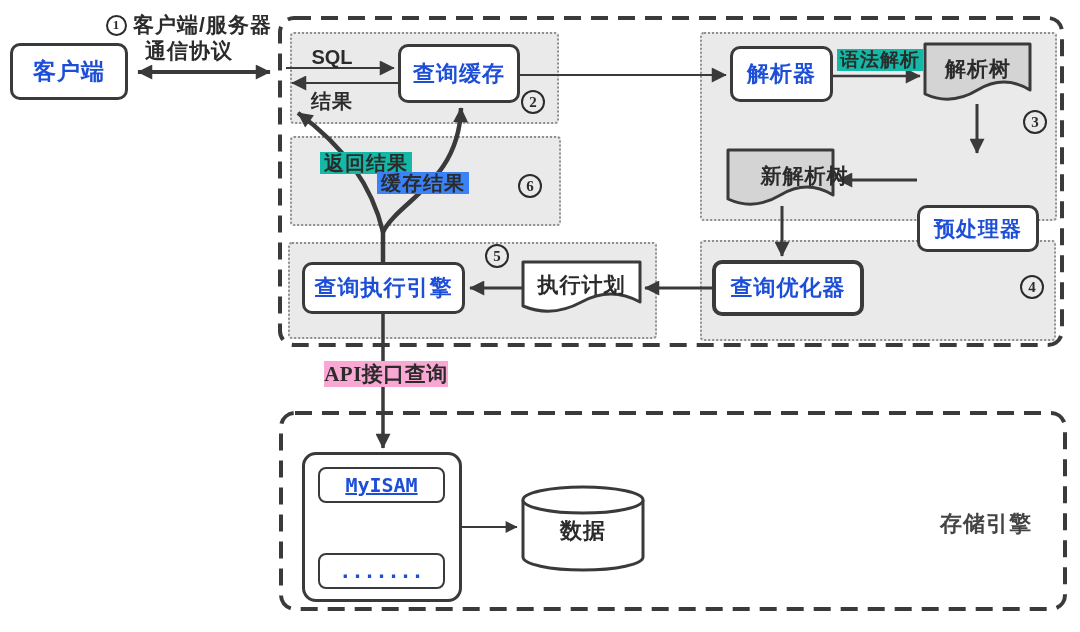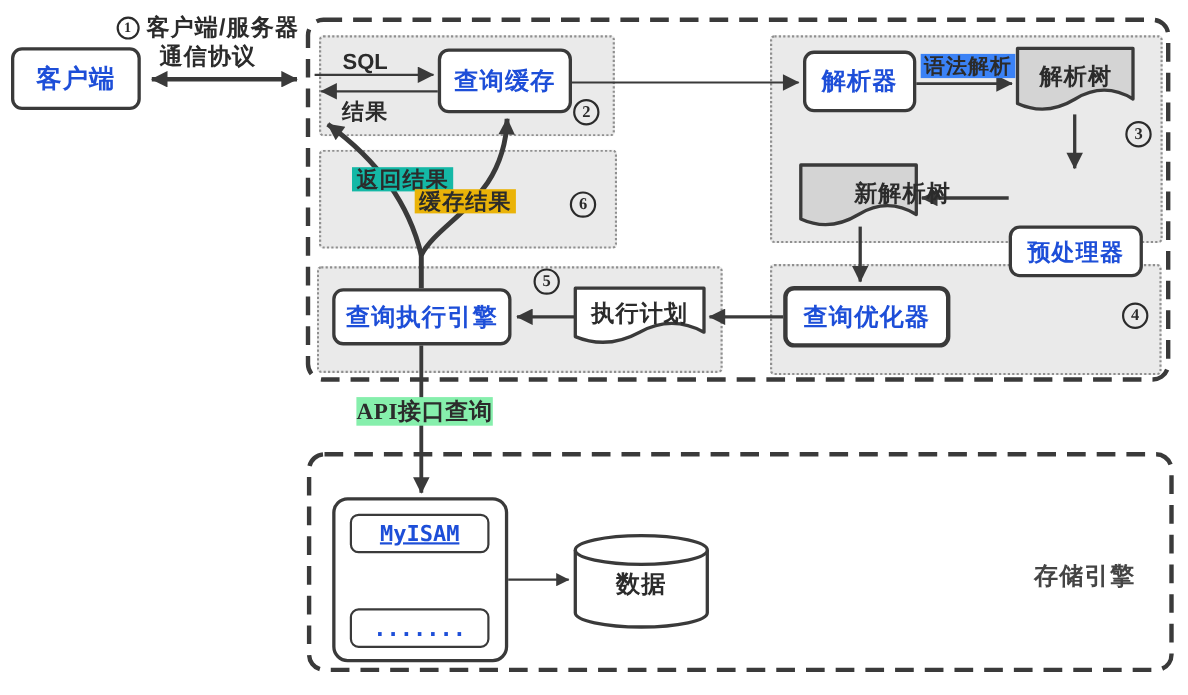--- a/index.html
+++ b/index.html
@@ -94,46 +94,46 @@
   </div>
 
   <div class="lbl" style="left:303px;top:46px;width:58px;height:22px;font-size:20px;font-weight:700;letter-spacing:0;">SQL</div>
   <div class="lbl" style="left:303px;top:90px;width:58px;height:22px;font-size:20px;">结果</div>
   <div class="box" style="left:398px;top:44px;width:122px;height:59px;border-width:3.5px;">
     <span>查询缓存</span>
   </div>
   <div class="circ" style="left:521px;top:90px;">2</div>
 
   <div class="lbl" style="left:320px;top:152px;width:92px;height:22px;font-size:20px;background:#14b8a6;">返回结果</div>
-  <div class="lbl" style="left:377px;top:172px;width:92px;height:22px;font-size:20px;background:#eab308;">缓存结果</div>
+  <div class="lbl" style="left:377px;top:172px;width:92px;height:22px;font-size:20px;background:#3b82f6;">缓存结果</div>
   <div class="circ" style="left:518px;top:174px;">6</div>
 
   <div class="box" style="left:730px;top:46px;width:103px;height:56px;">
     <span>解析器</span>
   </div>
-  <div class="lbl" style="left:837px;top:49px;width:86px;height:22px;font-size:19px;background:#3b82f6;">语法解析</div>
+  <div class="lbl" style="left:837px;top:49px;width:86px;height:22px;font-size:19px;background:#14b8a6;">语法解析</div>
   <div class="lbl" style="left:928px;top:55px;width:100px;height:28px;font-size:21px;font-weight:600;">解析树</div>
   <div class="circ" style="left:1023px;top:110px;">3</div>
   <div class="box" style="left:917px;top:157px;width:122px;height:47px;font-size:21px;margin-top:48px;">
     <span>预处理器</span>
   </div>
-  <div class="lbl" style="left:730px;top:162px;width:101px;height:28px;font-size:21px;font-weight:600;padding-left:40px;">新解析树</div>
+  <div class="lbl" style="left:714px;top:162px;width:101px;height:28px;font-size:21px;font-weight:600;padding-left:40px;">新解析树</div>
 
   <div class="box" style="left:712px;top:260px;width:152px;height:56px;border-width:4px;">
     <span>查询优化器</span>
   </div>
   <div class="circ" style="left:1020px;top:275px;">4</div>
 
   <div class="circ" style="left:485px;top:244px;">5</div>
   <div class="box" style="left:302px;top:262px;width:163px;height:52px;border-width:3.5px;">
     <span>查询执行引擎</span>
   </div>
   <div class="lbl" style="left:526px;top:272px;width:111px;height:26px;font-size:21px;font-weight:600;">执行计划</div>
 
-  <div class="lbl serif" style="left:324px;top:361px;width:124px;height:26px;font-size:21px;background:#86efac;text-align:right;">API接口查询</div>
+  <div class="lbl serif" style="left:324px;top:361px;width:124px;height:26px;font-size:21px;background:#f9a8d4;text-align:right;">API接口查询</div>
 
   <div class="box" style="left:302px;top:452px;width:160px;height:150px;border-radius:14px;background:#ffffff;"></div>
   <div class="box mono" style="left:318px;top:467px;width:127px;height:36px;border-width:2.5px;border-radius:8px;font-size:20px;text-decoration:underline;">MyISAM</div>
   <div class="box mono" style="left:318px;top:553px;width:127px;height:36px;border-width:2.5px;border-radius:8px;font-size:20px;">.......</div>
 
   <div class="lbl" style="left:553px;top:517px;width:60px;height:28px;font-size:22px;">数据</div>
 
   <div class="lbl" style="left:938px;top:510px;width:96px;height:28px;font-size:22px;color:#444444;text-align:right;">存储引擎</div>
 
 </div>

